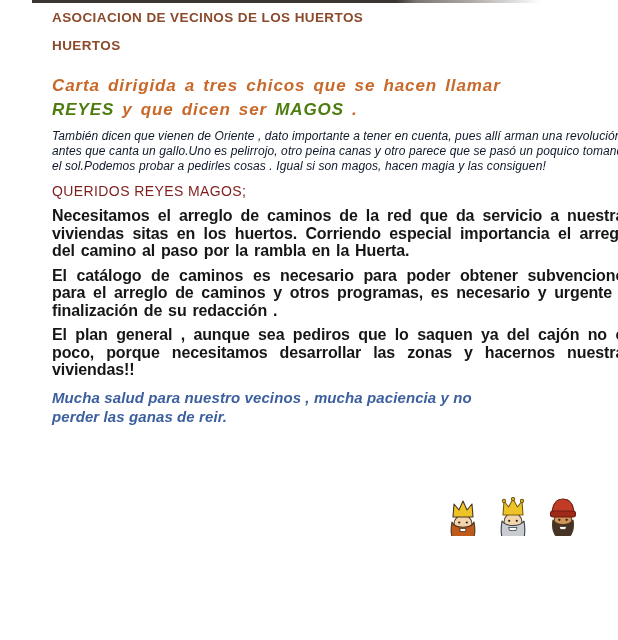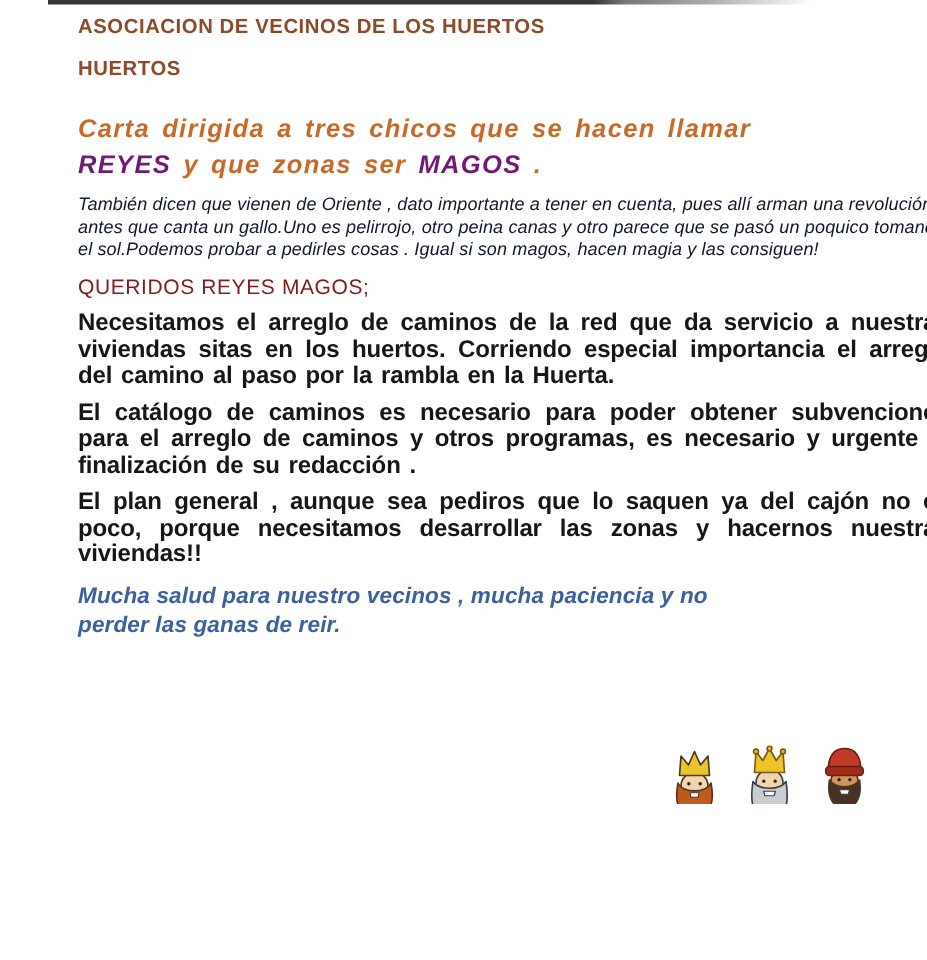--- a/index.html
+++ b/index.html
@@ -37,21 +37,21 @@
   .title {
     margin-top: 20px;
     font-size: 17px;
     font-weight: bold;
     font-style: italic;
     line-height: 24px;
     letter-spacing: 0.9px;
     word-spacing: 2.5px;
     color: #c8692a;
   }
-  .title .blue { color: #701a75; }
+  .title .blue { color: #4d7c0f; }
   .intro {
     margin: 7px 0 0 0;
     font-size: 12px;
     font-style: italic;
     line-height: 15px;
     letter-spacing: 0.1px;
     color: #0f172a;
   }
   .salutation {
     margin: 9px 0 0 0;
@@ -92,21 +92,21 @@
 
 <div class="page">
   <div class="top-artifact"></div>
 
   <div class="content">
     <div class="org-name">ASOCIACION DE VECINOS DE LOS HUERTOS</div>
     <div class="org-city">HUERTOS</div>
 
     <div class="title">
       <div>Carta dirigida a tres chicos que se hacen llamar</div>
-      <div><span class="blue">REYES</span><span>  y que zonas ser </span><span class="blue">MAGOS</span><span> .</span></div>
+      <div><span class="blue">REYES</span><span>  y que dicen ser </span><span class="blue">MAGOS</span><span> .</span></div>
     </div>
 
     <p class="intro">También dicen que vienen de Oriente , dato importante a tener en cuenta, pues allí arman una revolución antes que canta un gallo.Uno es pelirrojo, otro peina  canas y otro parece que se pasó un poquico tomando el sol.Podemos probar a pedirles cosas  . Igual  si son magos, hacen magia y las consiguen!</p>
 
     <p class="salutation">QUERIDOS REYES MAGOS;</p>
 
     <p class="body-p">Necesitamos  el arreglo de caminos de la red que da servicio a nuestras viviendas sitas en los huertos. Corriendo especial importancia el arreglo del camino al paso por la rambla en la Huerta.</p>
     <p class="body-p">El catálogo de caminos es necesario para poder obtener subvenciones para el arreglo de caminos y otros programas, es necesario y urgente la finalización de su redacción .</p>
     <p class="body-p">El plan general , aunque sea pediros que lo saquen ya del cajón no es poco, porque necesitamos desarrollar las zonas y hacernos nuestras viviendas!!</p>
 

